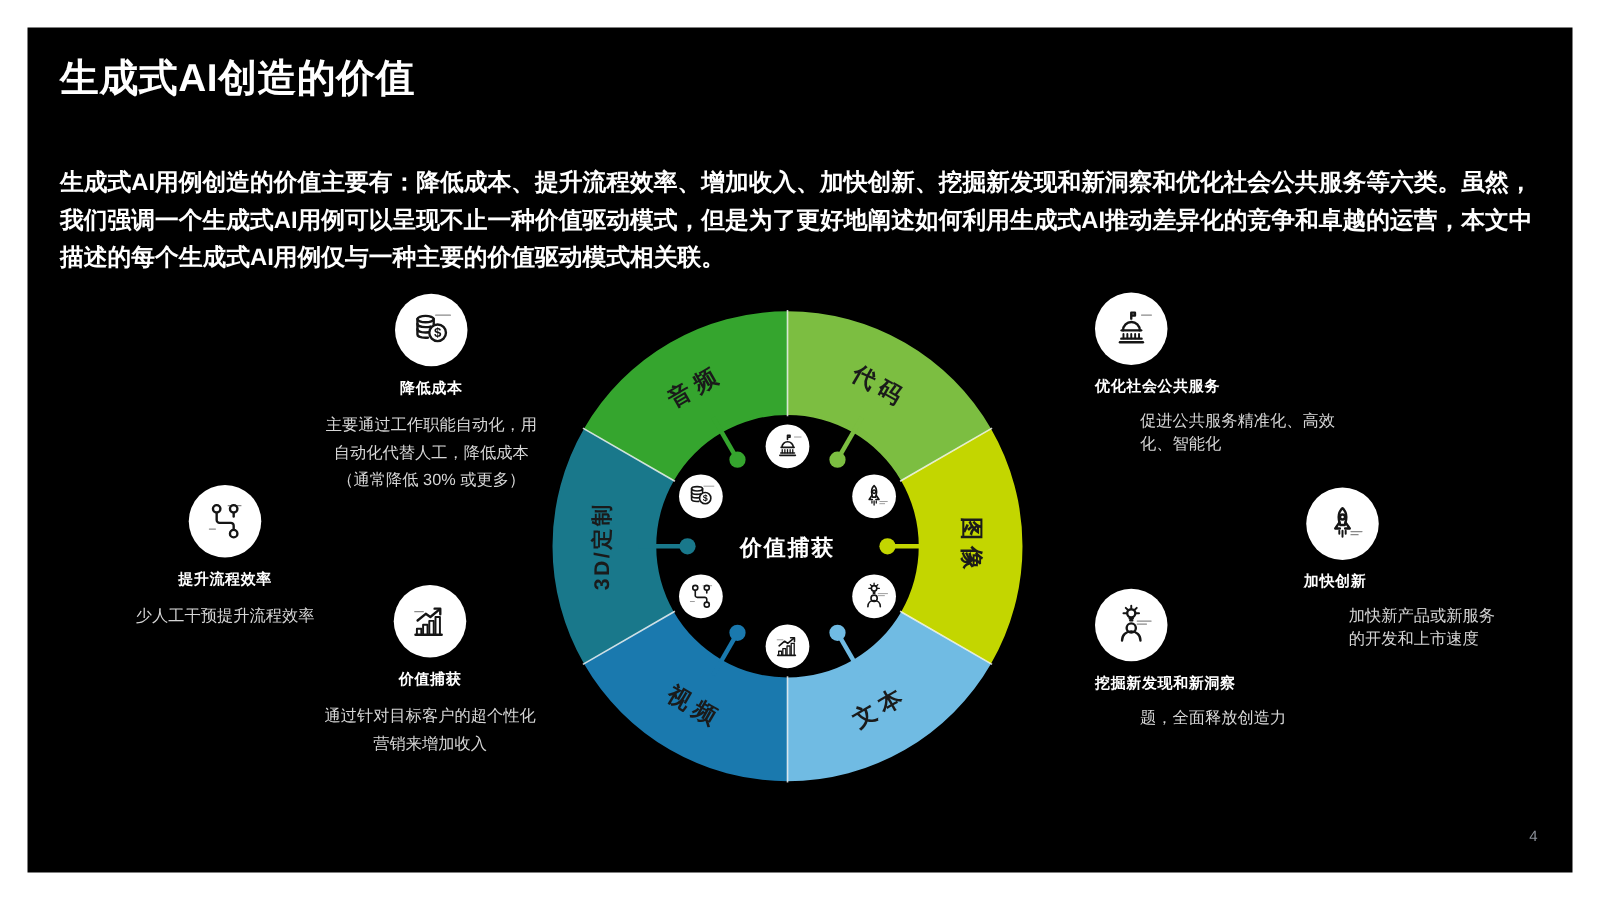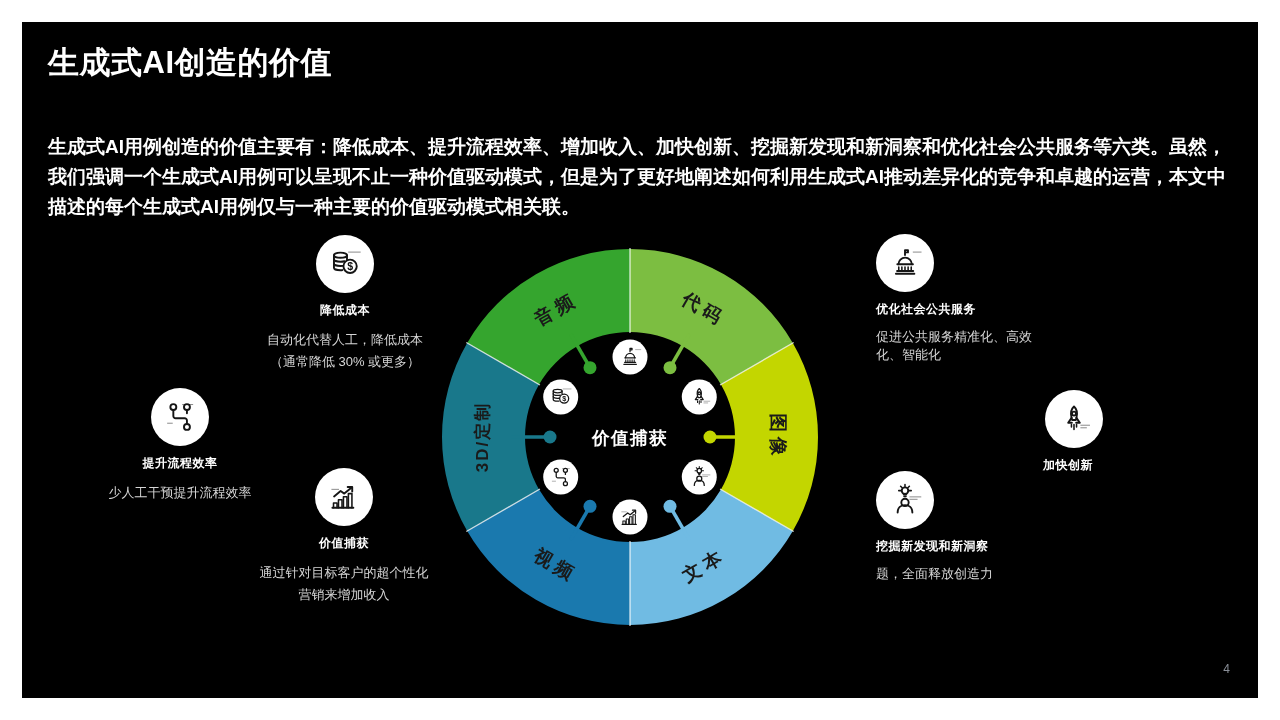--- a/index.html
+++ b/index.html
@@ -13,21 +13,21 @@
   .card{position:absolute;color:#ffffff;}
   .card .icon-circle{width:58px;height:58px;border-radius:50%;background:#ffffff;
     display:flex;align-items:center;justify-content:center;}
   .card svg.icon{width:34px;height:34px;display:block;}
   .card-title{font-size:12px;font-weight:700;margin-top:9px;letter-spacing:.5px;}
   .card-line{font-size:13px;color:#d6d6d6;}
   .card.left{text-align:center;}
   .card.left .icon-circle{margin:0 auto;}
   .card.left .card-line{line-height:22px;}
   .card.right{text-align:left;}
-  .card.right .card-line{line-height:18px;}
+  .card.right .card-line{line-height:18px;margin-left:36px;}
   .card .card-body{margin-top:10px;}
   .c1{left:203px;top:213px;width:240px;}
   .c2{left:63px;top:366px;width:190px;}
   .c3{left:202px;top:446px;width:240px;}
   .c4{left:854px;top:212px;width:215px;}
   .c5{left:1021px;top:368px;width:200px;}
   .c5 .icon-circle{margin-left:2px;}
   .c6{left:854px;top:449px;width:220px;}
   #page-number{position:absolute;right:28px;top:640px;font-size:12px;color:#8a8f98;}
   #icon-defs{position:absolute;width:0;height:0;overflow:hidden;}
@@ -145,20 +145,21 @@
     </svg>
 
   <div class="card left c1">
     <div class="icon-circle">
       <svg class="icon" viewBox="0 0 24 24">
           <use href="#sym-coins"></use>
         </svg>
     </div>
     <div class="card-title">降低成本</div>
     <div class="card-body">
+      <div class="card-line">主要通过工作职能自动化，用</div>
       <div class="card-line">自动化代替人工，降低成本</div>
       <div class="card-line">（通常降低 30% 或更多）</div>
     </div>
   </div>
 
   <div class="card left c2">
     <div class="icon-circle">
       <svg class="icon" viewBox="0 0 24 24">
           <use href="#sym-process"></use>
         </svg>
@@ -195,20 +196,24 @@
     </div>
   </div>
 
   <div class="card right c5">
     <div class="icon-circle">
       <svg class="icon" viewBox="0 0 24 24">
           <use href="#sym-rocket"></use>
         </svg>
     </div>
     <div class="card-title">加快创新</div>
+    <div class="card-body">
+      <div class="card-line">加快新产品或新服务</div>
+      <div class="card-line">的开发和上市速度</div>
+    </div>
   </div>
 
   <div class="card right c6">
     <div class="icon-circle">
       <svg class="icon" viewBox="0 0 24 24">
           <use href="#sym-person-bulb"></use>
         </svg>
     </div>
     <div class="card-title">挖掘新发现和新洞察</div>
     <div class="card-body">

